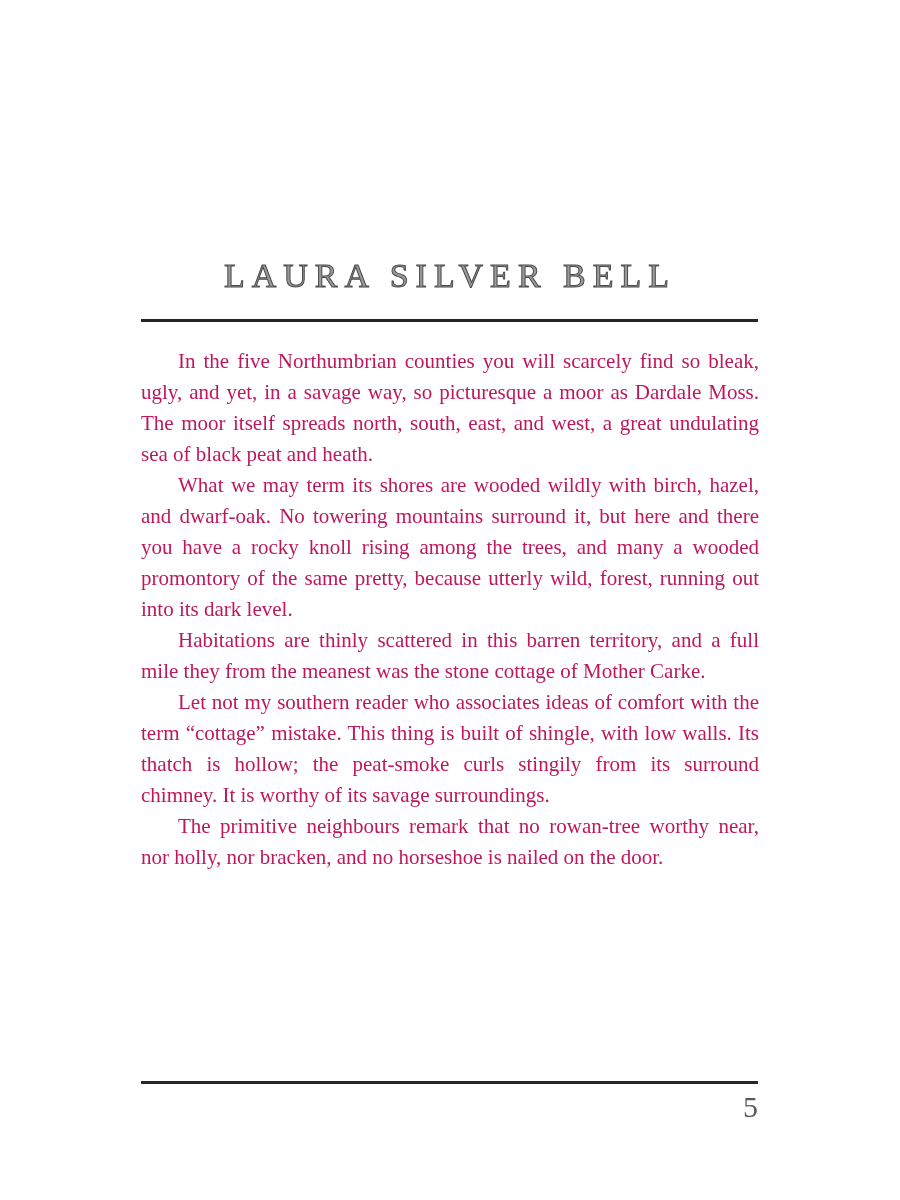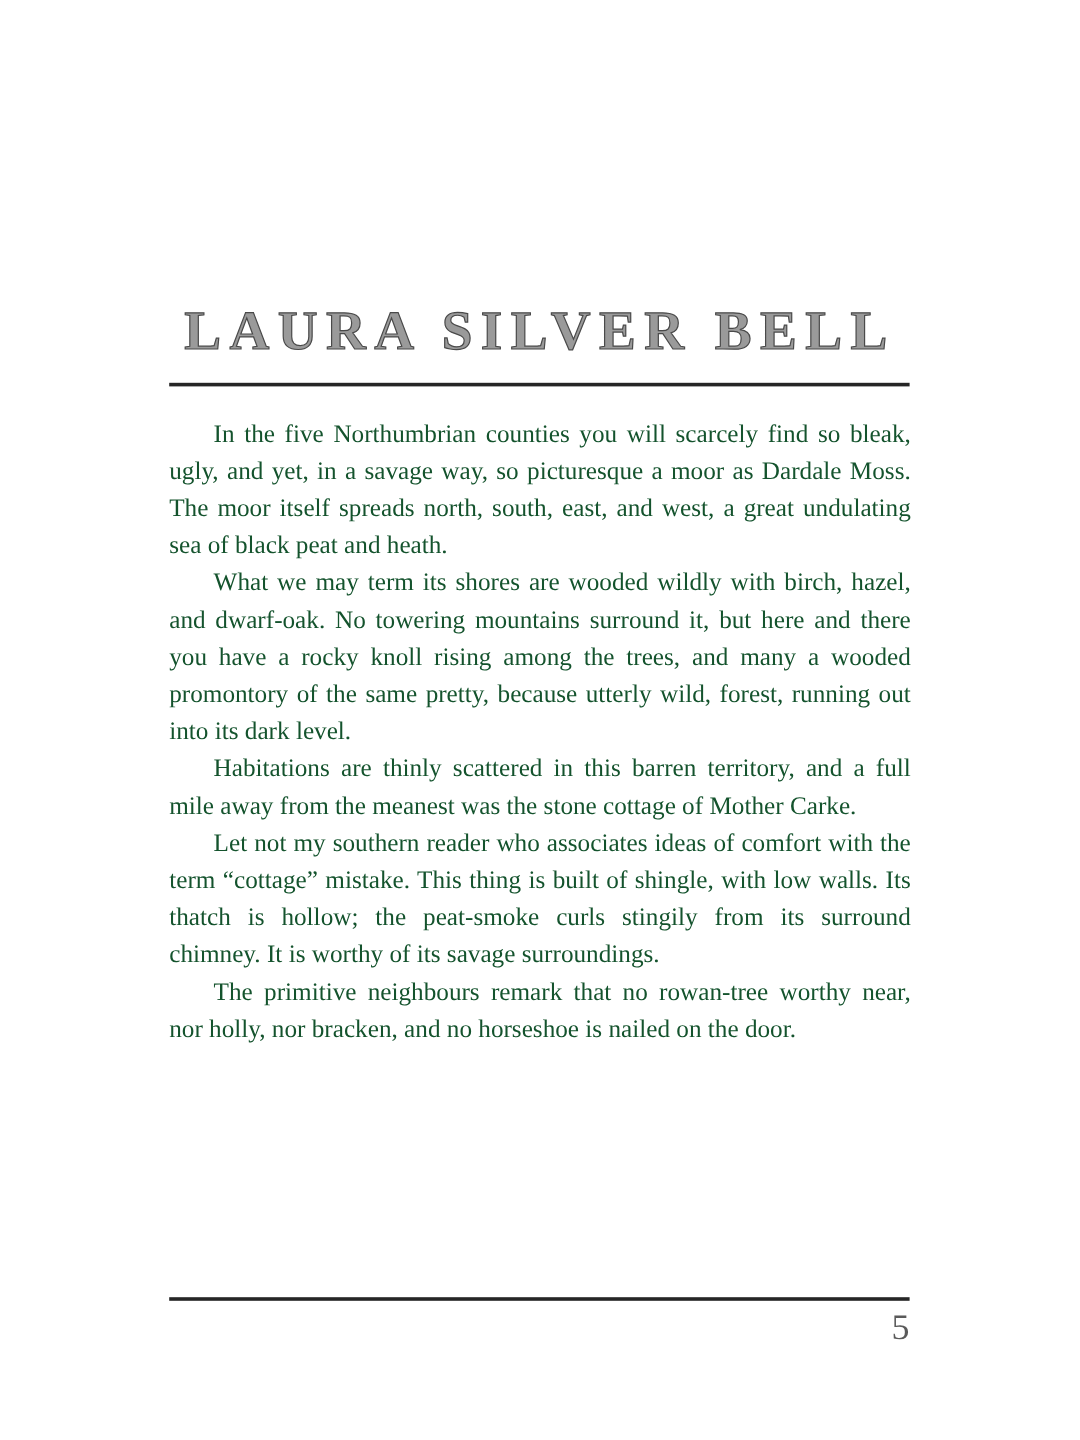--- a/index.html
+++ b/index.html
@@ -14,24 +14,24 @@
     background: #ffffff;
     font-family: "Liberation Serif", serif;
     overflow: hidden;
   }
   .chapter-title {
     position: absolute;
     top: 256px;
     left: 141px;
     width: 618px;
     text-align: center;
-    font-size: 46px;
+    font-size: 34px;
     line-height: 40px;
     letter-spacing: 7px;
-    font-weight: bold;
+    font-weight: normal;
     margin: 0;
     color: #9a9a9a;
     -webkit-text-stroke: 1px #4a4a4a;
     text-transform: uppercase;
   }
   .rule {
     position: absolute;
     left: 141px;
     width: 617px;
     height: 3px;
@@ -39,21 +39,21 @@
   }
   .rule-top { top: 319px; }
   .rule-bottom { top: 1081px; }
   .body-text {
     position: absolute;
     top: 346px;
     left: 141px;
     width: 618px;
     font-size: 21px;
     line-height: 31px;
-    color: #14532d;
+    color: #be185d;
     text-align: justify;
   }
   .body-text p {
     margin: 0;
     padding: 0;
     text-indent: 37px;
   }
   .page-number {
     position: absolute;
     top: 1090px;
@@ -70,21 +70,21 @@
 
 <div class="page">
 
   <h1 class="chapter-title">LAURA SILVER BELL</h1>
 
   <div class="rule rule-top"></div>
 
   <div class="body-text">
     <p>In the five Northumbrian counties you will scarcely find so bleak, ugly, and yet, in a savage way, so picturesque a moor as Dardale Moss. The moor itself spreads north, south, east, and west, a great undulating sea of black peat and heath.</p>
     <p>What we may term its shores are wooded wildly with birch, hazel, and dwarf-oak. No towering mountains surround it, but here and there you have a rocky knoll rising among the trees, and many a wooded promontory of the same pretty, because utterly wild, forest, running out into its dark level.</p>
-    <p>Habitations are thinly scattered in this barren territory, and a full mile away from the meanest was the stone cottage of Mother Carke.</p>
+    <p>Habitations are thinly scattered in this barren territory, and a full mile they from the meanest was the stone cottage of Mother Carke.</p>
     <p>Let not my southern reader who associates ideas of comfort with the term “cottage” mistake. This thing is built of shingle, with low walls. Its thatch is hollow; the peat-smoke curls stingily from its surround chimney. It is worthy of its savage surroundings.</p>
     <p>The primitive neighbours remark that no rowan-tree worthy near, nor holly, nor bracken, and no horseshoe is nailed on the door.</p>
   </div>
 
   <div class="rule rule-bottom"></div>
 
   <div class="page-number">5</div>
 
 </div>
 

